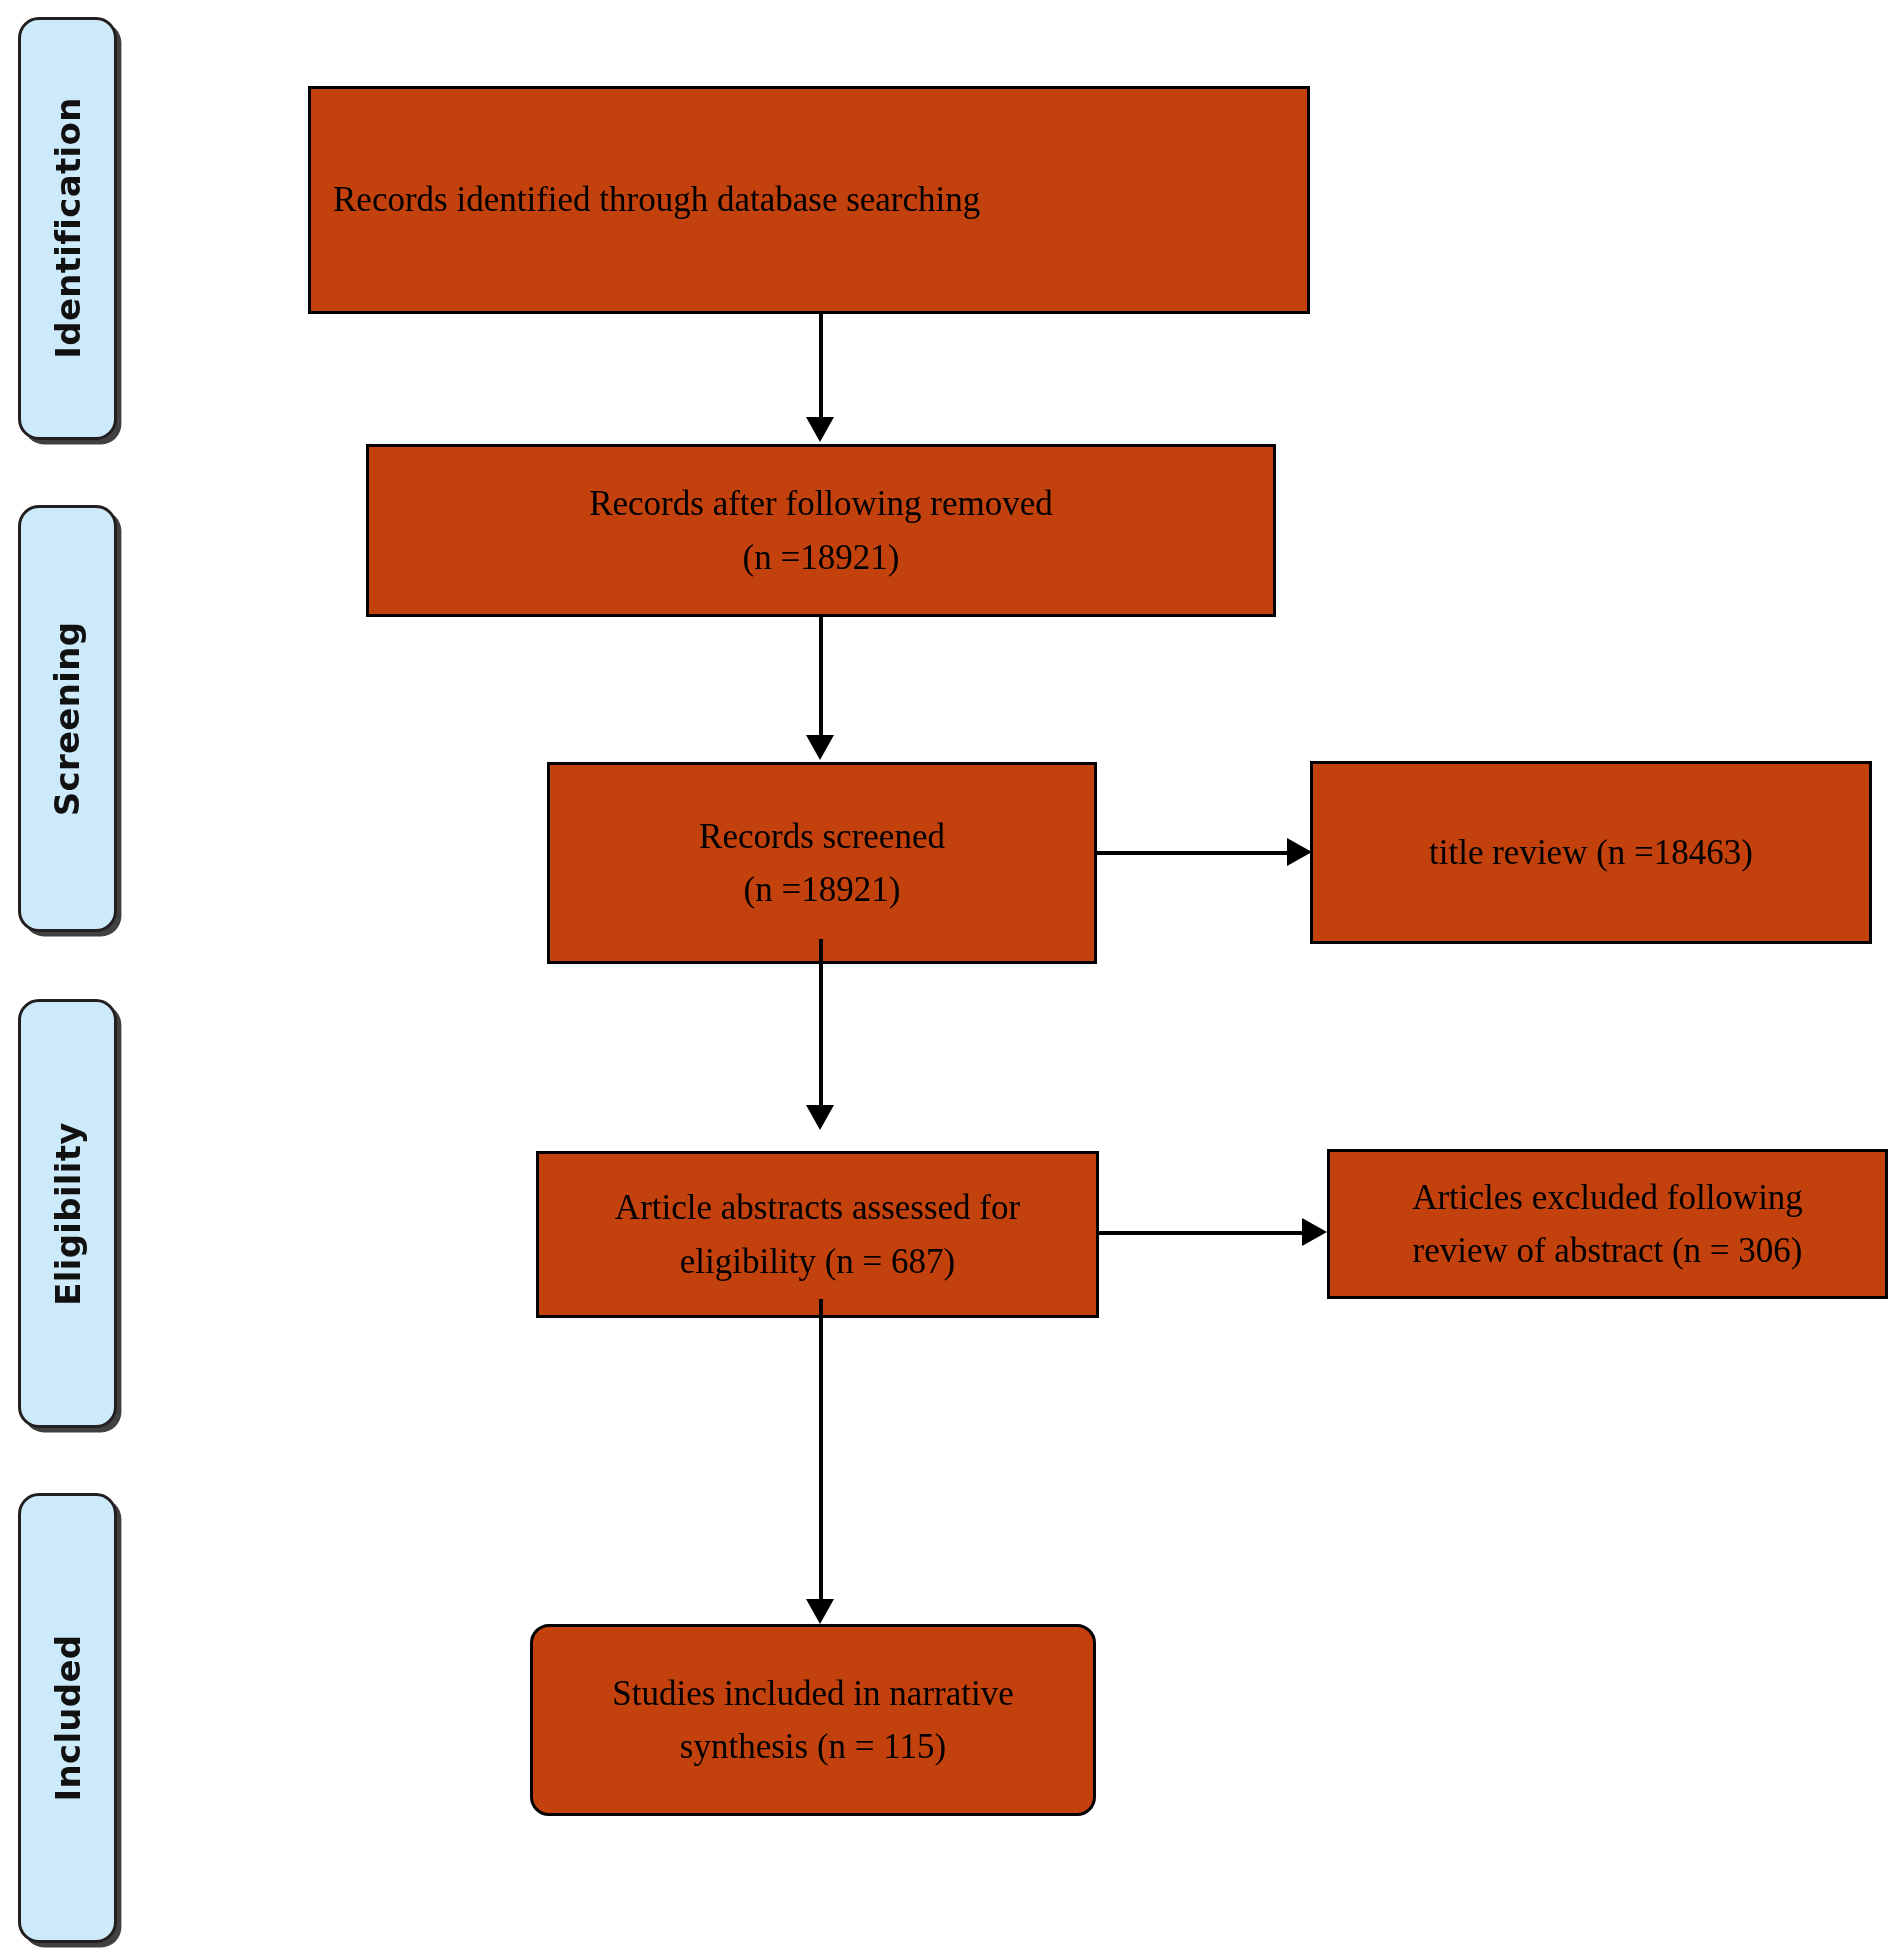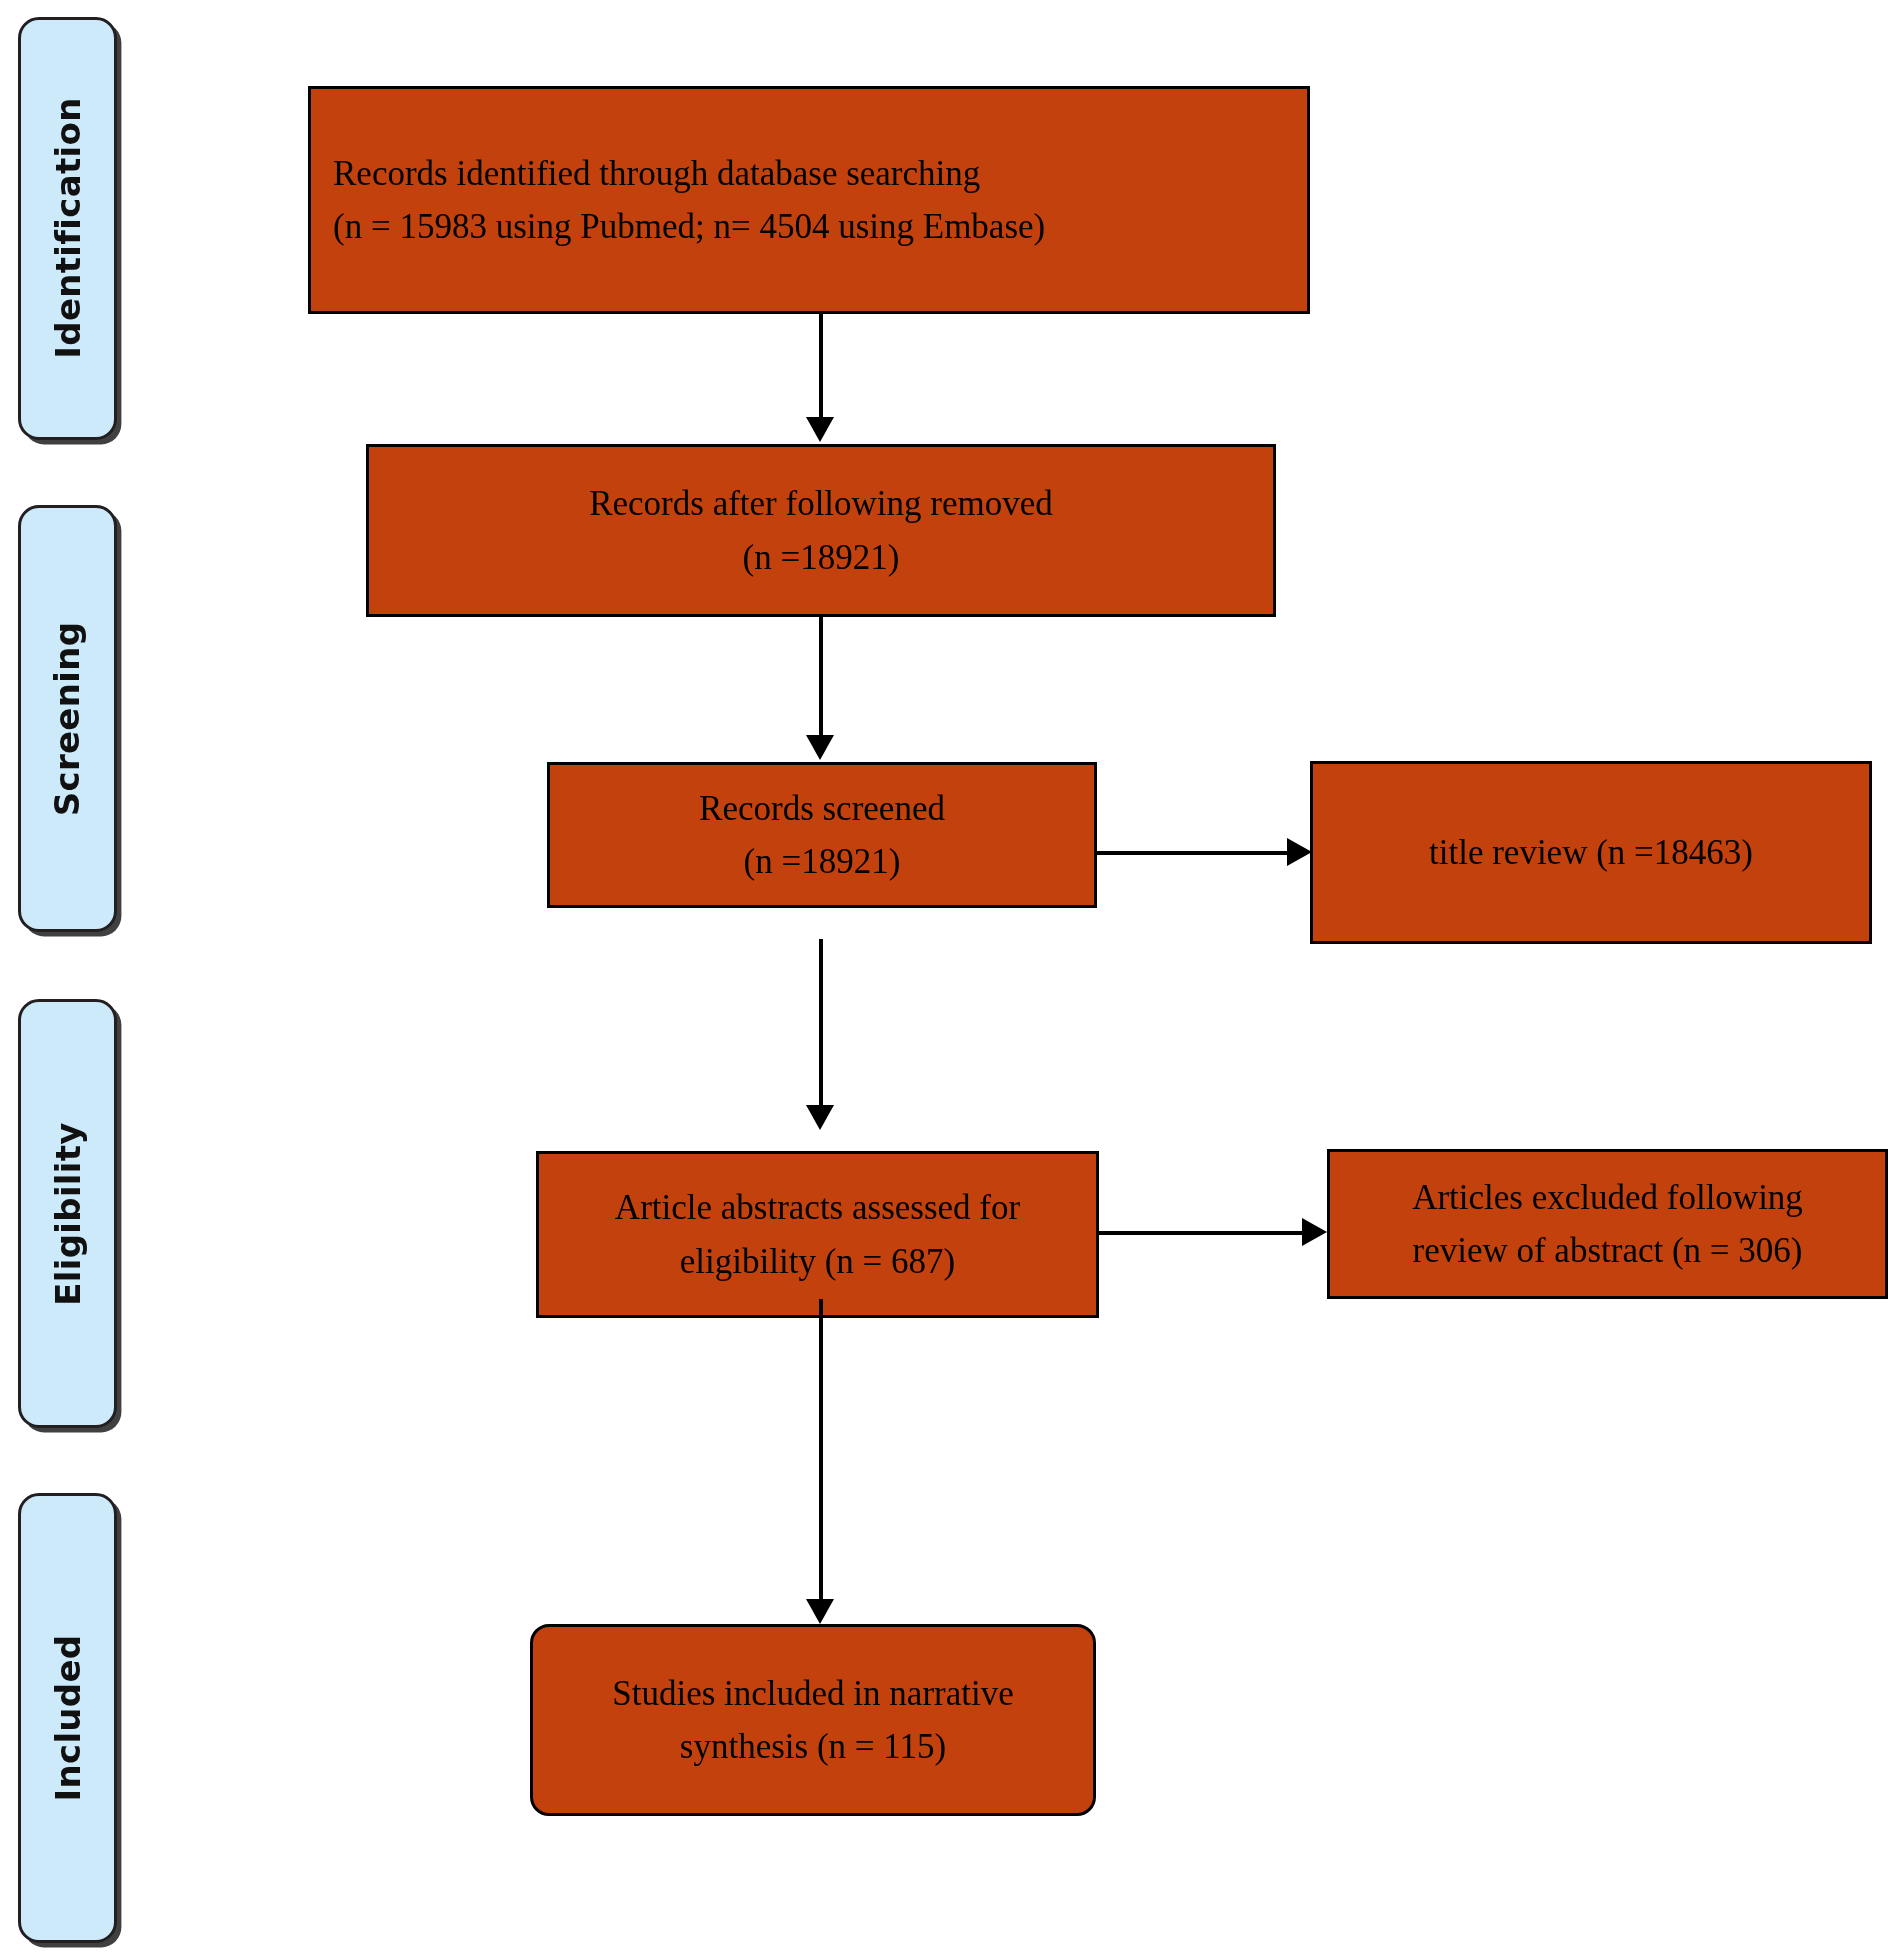--- a/index.html
+++ b/index.html
@@ -122,35 +122,34 @@
     </div>
 
     <div class="phase-box" style="top:1493px; height:450px;">
       <span class="phase-label">Included</span>
     </div>
 
   </div>
 
   <div class="flow-box left-text" style="left:308px; top:86px; width:1002px; height:228px;">
     <span class="line">Records identified through database searching</span>
-    <span class="line">(n = 15983 using Pubmed; n= 4504 using Embase)</span>
   </div>
 
   <div class="v-line" style="left:819px; top:314px; height:105px;"></div>
   <div class="arrow-down" style="left:806px; top:417px;"></div>
 
   <div class="flow-box center-text" style="left:366px; top:444px; width:910px; height:173px;">
     <span class="line">Records after following removed</span>
     <span class="line">(n =18921)</span>
   </div>
 
   <div class="v-line" style="left:819px; top:617px; height:119px;"></div>
   <div class="arrow-down" style="left:806px; top:735px;"></div>
 
-  <div class="flow-box center-text" style="left:547px; top:762px; width:550px; height:146px;">
+  <div class="flow-box center-text" style="left:547px; top:762px; width:550px; height:202px;">
     <span class="line">Records screened</span>
     <span class="line">(n =18921)</span>
   </div>
 
   <div class="h-line" style="left:1096px; top:851px; width:194px;"></div>
   <div class="arrow-right" style="left:1287px; top:838px;"></div>
 
   <div class="flow-box center-text" style="left:1310px; top:761px; width:562px; height:183px;">
     <span class="line">title review (n =18463)</span>
   </div>

